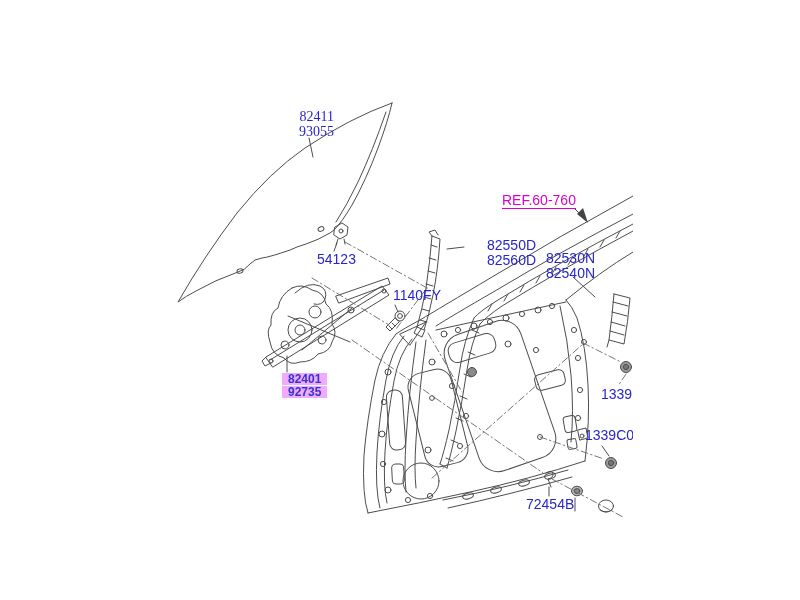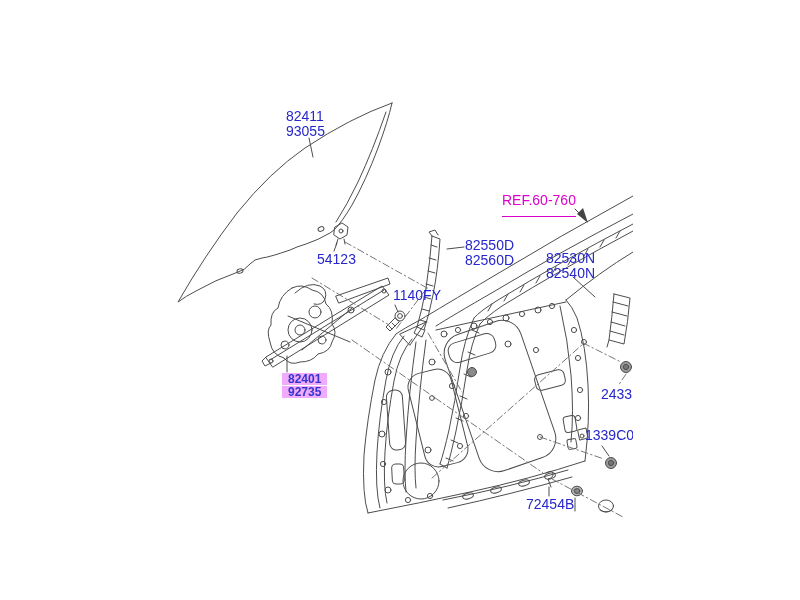--- a/index.html
+++ b/index.html
@@ -2,22 +2,22 @@
 <html><head>
 <meta charset="utf-8">
 <style>
   html,body{margin:0;padding:0;background:#ffffff;}
   .stage{position:relative;width:800px;height:600px;background:#ffffff;overflow:hidden;
          font-family:"Liberation Sans",sans-serif;}
   .art{position:absolute;left:0;top:0;width:633px;height:600px;overflow:hidden;}
   svg{position:absolute;left:0;top:0;}
   .lbl{position:absolute;font-size:14px;line-height:15px;color:#2626cc;white-space:nowrap;
        letter-spacing:0;}
-  .center{text-align:left;}
-  .ref{color:#dc00cc;border-bottom:1px solid #dc00cc;padding-bottom:8px;}
+  .center{text-align:right;font-family:Liberation Serif, serif;}
+  .ref{color:#dc00cc;border-bottom:1px solid #dc00cc;padding-bottom:0px;}
   .hl{display:block;background:#f0abfc;color:#3535cc;font-size:12px;line-height:12px;
       height:12px;padding:0 6px;margin-bottom:1px;font-weight:bold;}
 </style>
 </head>
 <body>
 
 <div class="stage">
   <div class="art">
 
     <svg width="633" height="600" viewBox="0 0 633 600" fill="none" stroke="#4d4d4d" stroke-width="1" stroke-linecap="round" stroke-linejoin="round">
@@ -211,32 +211,32 @@
 
     <div class="lbl" style="left:317px;top:252px">54123</div>
 
     <div class="lbl" style="left:393px;top:288px">1140FY</div>
 
     <div class="lbl" style="left:282px;top:373px">
       <span class="hl">82401</span>
       <span class="hl">92735</span>
     </div>
 
-    <div class="lbl" style="left:465px;top:238px">
+    <div class="lbl" style="left:487px;top:238px">
       <div>82550D</div>
       <div>82560D</div>
     </div>
 
     <div class="lbl" style="left:546px;top:251px">
       <div>82530N</div>
       <div>82540N</div>
     </div>
 
     <div class="lbl ref" style="left:502px;top:193px">REF.60-760</div>
 
-    <div class="lbl" style="left:601px;top:387px">2433</div>
+    <div class="lbl" style="left:601px;top:387px">1339</div>
 
     <div class="lbl" style="left:585px;top:428px">1339C0</div>
 
     <div class="lbl" style="left:526px;top:497px">72454B</div>
 
   </div>
 </div>
 
 </body></html>

